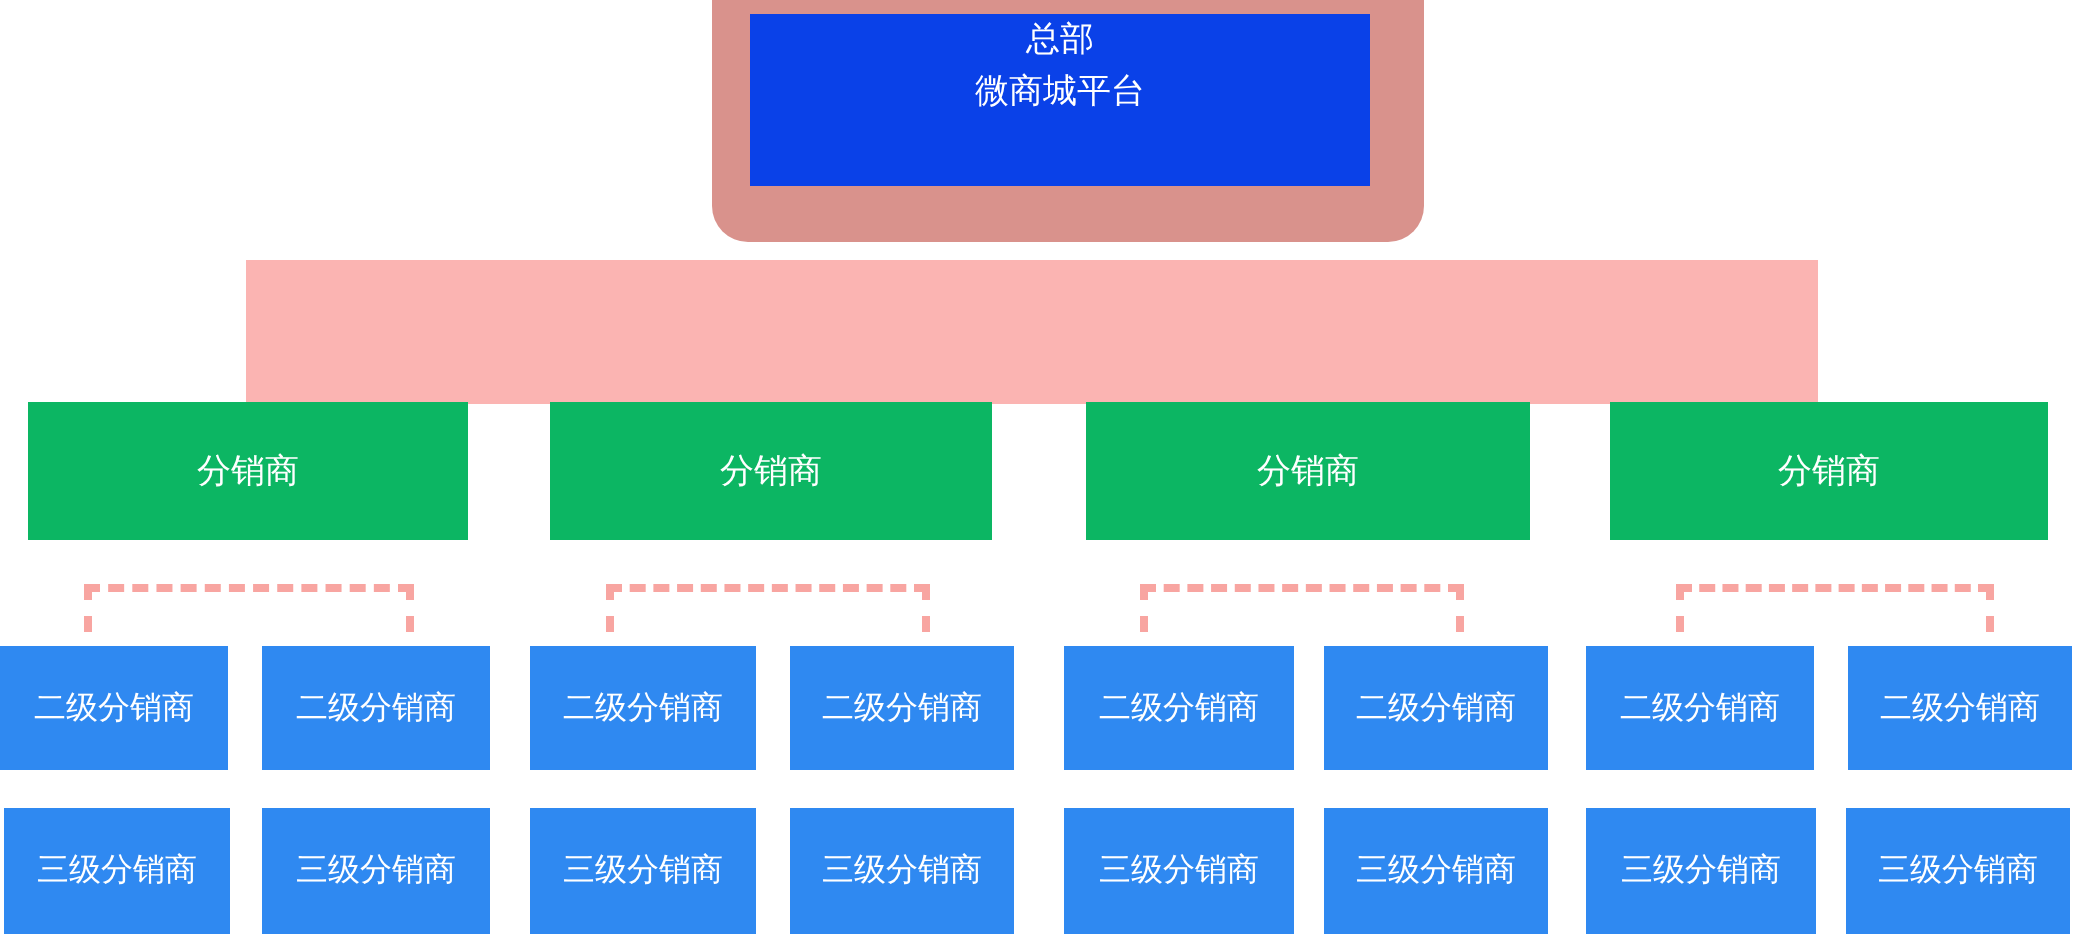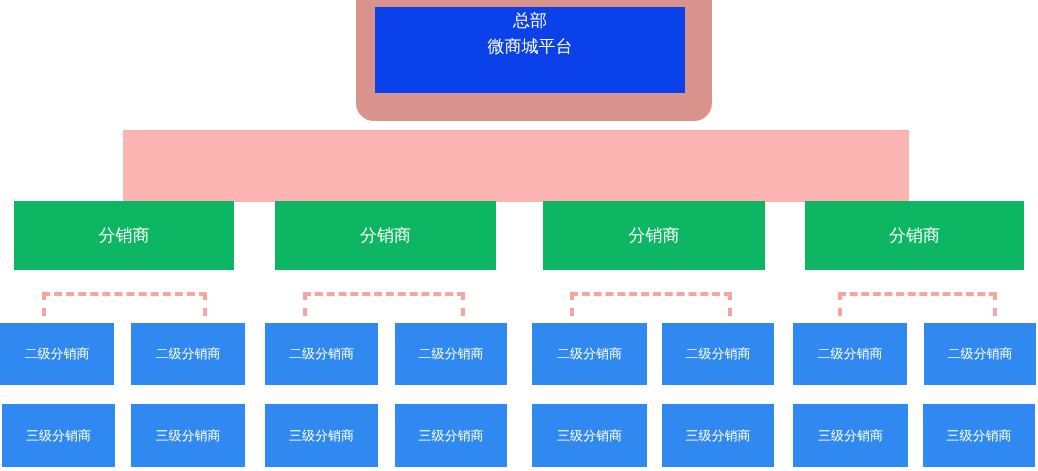--- a/index.html
+++ b/index.html
@@ -76,21 +76,21 @@
     border-bottom: none;
     box-sizing: border-box;
   }
   .blue-box {
     position: absolute;
     background: var(--sub-blue);
     color: var(--text-white);
     display: flex;
     align-items: center;
     justify-content: center;
-    font-size: 13px;
+    font-size: 16px;
   }
   .row2 { top: 323px; height: 62px; }
   .row3 { top: 404px; height: 63px; }
 </style>
 </head>
 <body>
 
 <div class="canvas">
 
   <div class="hq-halo"></div>

